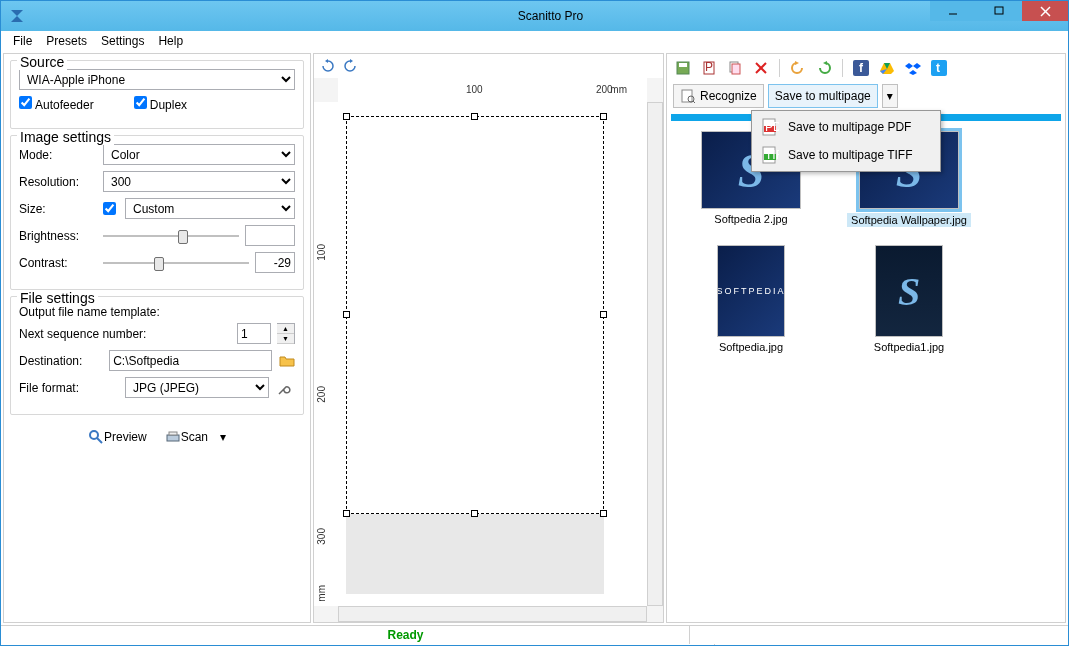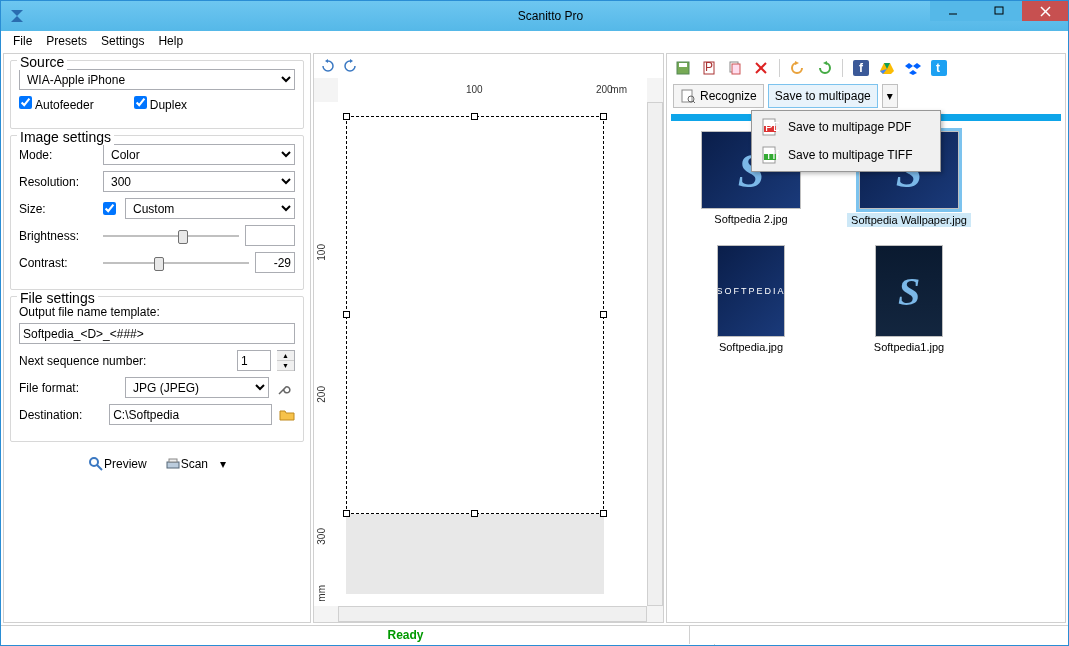--- a/index.html
+++ b/index.html
@@ -143,44 +143,43 @@
             <div class="track"></div>
             <div class="thumb" style="left:35%"></div>
           </div>
         <input type="text" style="width: 40px; text-align: right;" value="-29">
       </div>
     </div>
 
     <div class="group">
       <div class="legend">File settings</div>
       <div style="margin-bottom:4px">Output file name template:</div>
-      <input type="text" style="width: 100%; margin-bottom: 6px;" value="Softpedia_&lt;D&gt;_&lt;###&gt;">
       <div class="row">
           <label style="flex:1;width:auto">Next sequence number:</label>
         <input type="text" style="width: 34px;" value="1">
         <div class="spin">
             <div>▲</div>
             <div>▼</div>
           </div>
       </div>
       <div class="row">
+          <label style="width:100px">Destination:</label>
+          <input type="text" style="flex: 1 1 0%;" value="C:\Softpedia">
+        <div class="folderbtn">
+            <svg width="16" height="14">
+              <path d="M1 3h5l1 2h8v7H1z" fill="#f7c24a" stroke="#c08a1e"></path>
+            </svg>
+          </div>
+      </div>
+      <div class="row">
           <label style="width:100px">File format:</label>
           <select style="flex:1"><option>JPG (JPEG)</option></select>
         <div class="gearbtn">
             <svg width="14" height="14">
               <path d="M3 11 L8 6 A3 3 0 1 1 6 8 L1 13" fill="none" stroke="#666" stroke-width="1.5"></path>
-            </svg>
-          </div>
-      </div>
-      <div class="row">
-          <label style="width:100px">Destination:</label>
-          <input type="text" style="flex: 1 1 0%;" value="C:\Softpedia">
-        <div class="folderbtn">
-            <svg width="16" height="14">
-              <path d="M1 3h5l1 2h8v7H1z" fill="#f7c24a" stroke="#c08a1e"></path>
             </svg>
           </div>
       </div>
     </div>
 
     <div class="btnrow">
       <div class="linkbtn">
         <svg width="16" height="16">
             <circle cx="6" cy="6" r="4" fill="none" stroke="#3a78c2" stroke-width="2"></circle>
             <line x1="9" y1="9" x2="14" y2="14" stroke="#3a78c2" stroke-width="2"></line>

